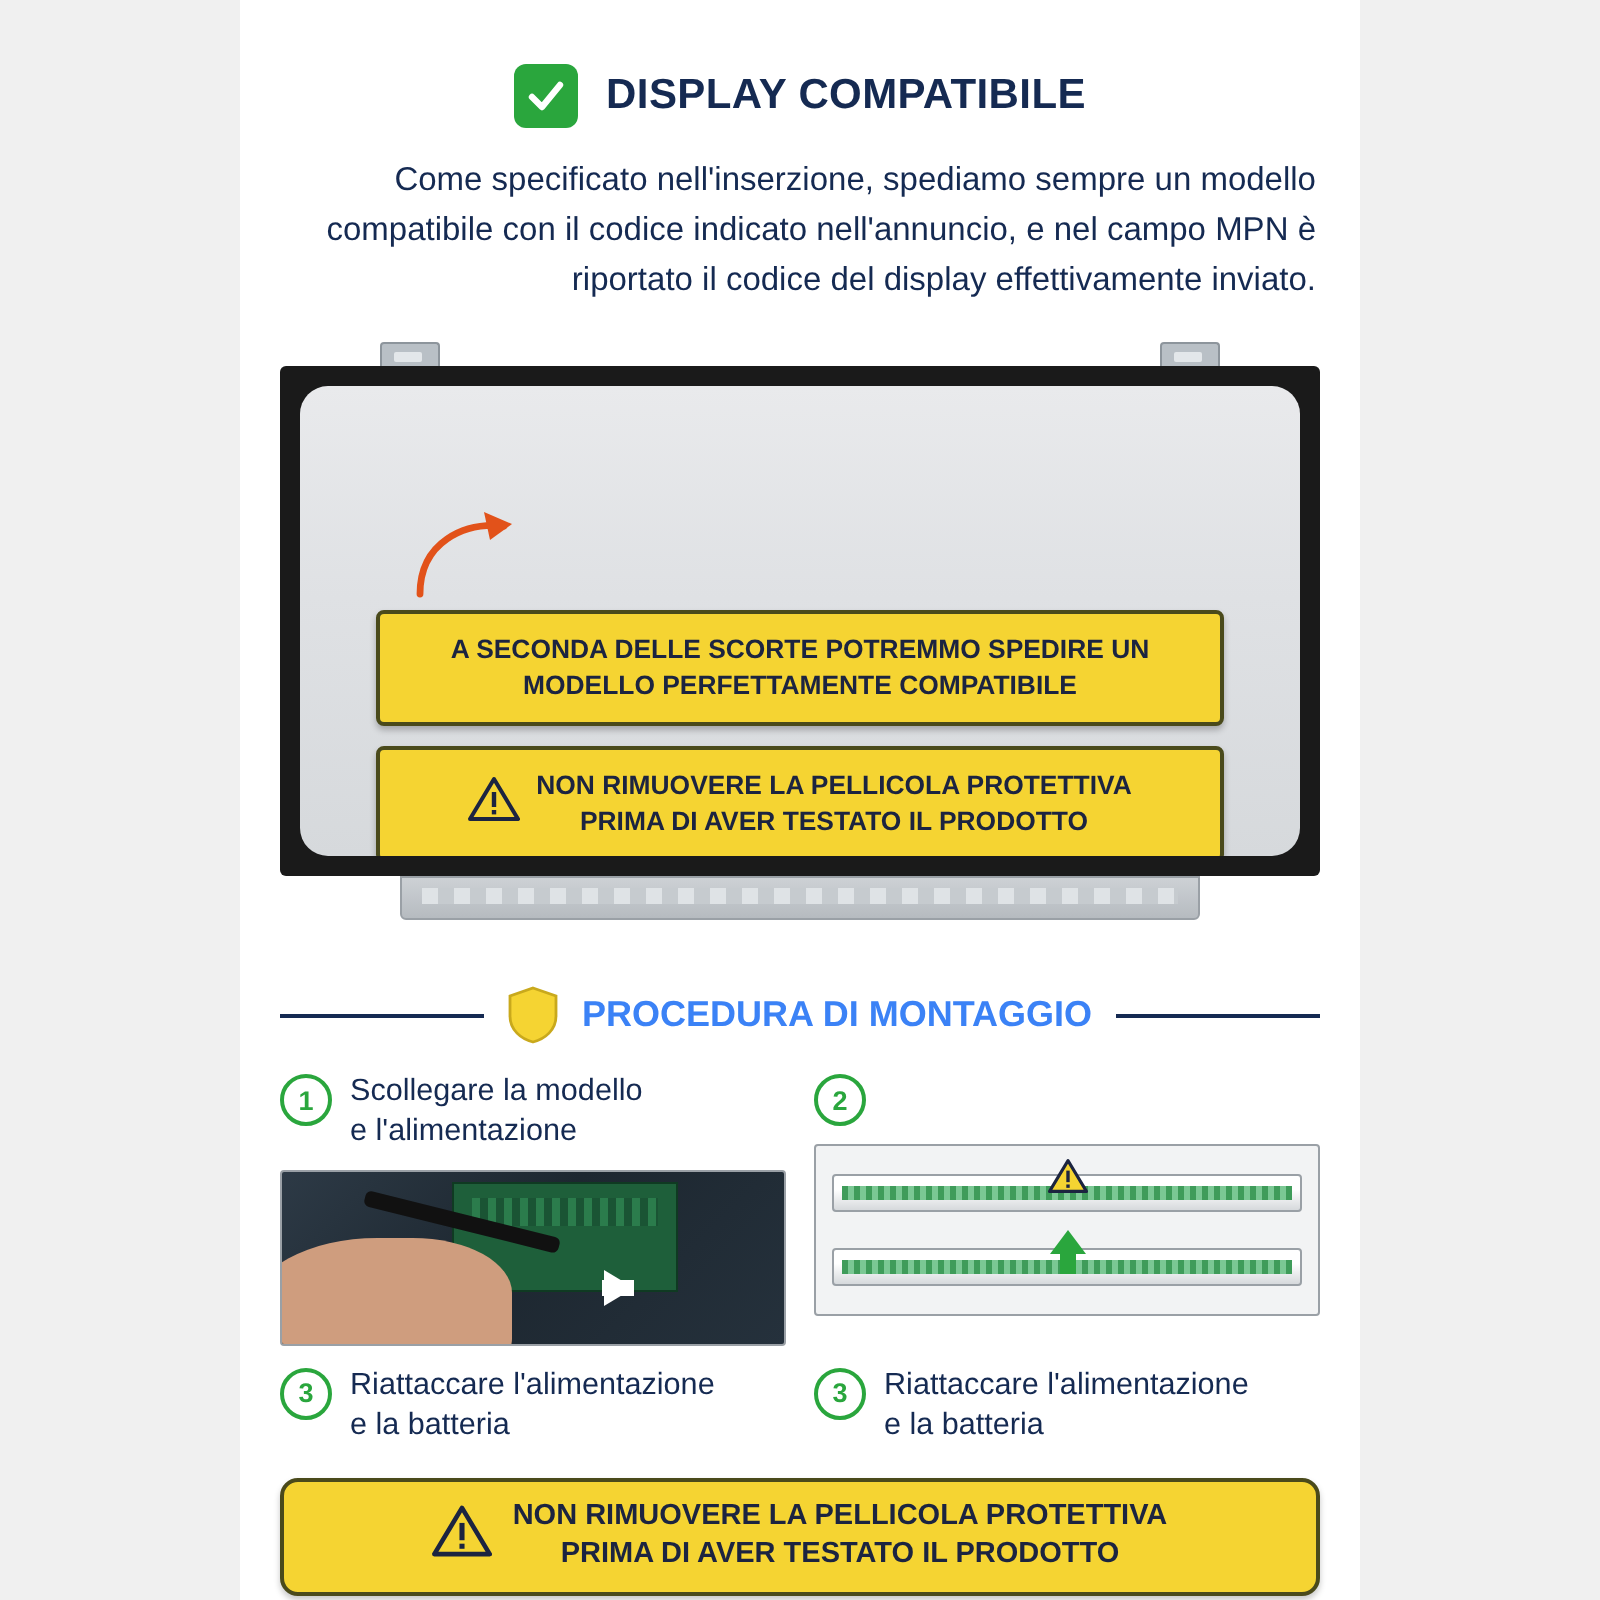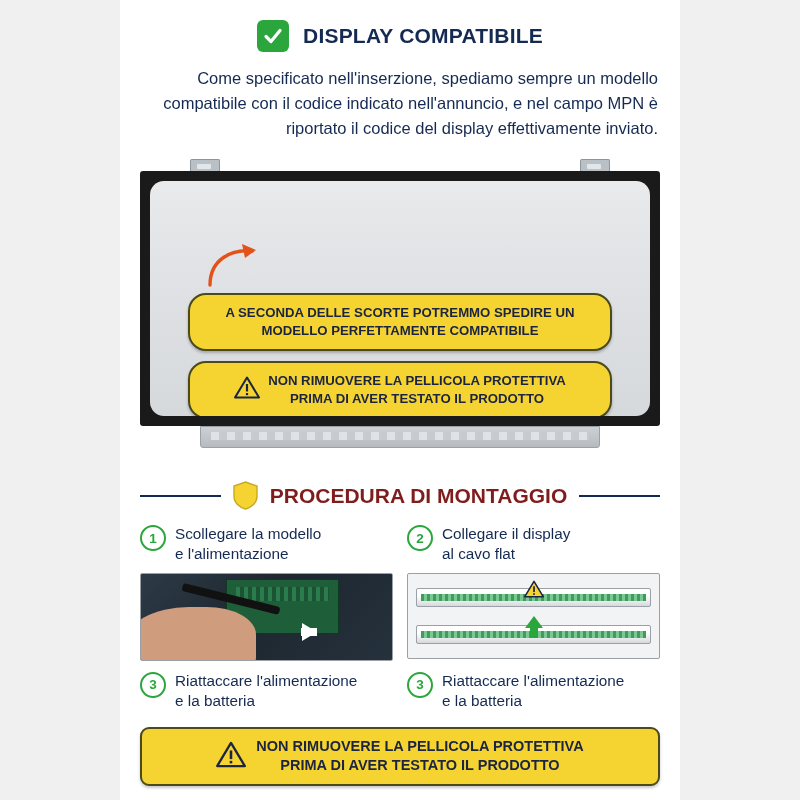--- a/index.html
+++ b/index.html
@@ -40,21 +40,21 @@
     box-sizing: border-box;
     padding: 0;
   }
 
   
   .header-row {
     display: flex;
     align-items: center;
     justify-content: center;
     gap: 14px;
-    padding-top: 20px;
+    padding-top: 32px;
   }
   .check-badge {
     width: 32px;
     height: 32px;
     border-radius: 6px;
     background: #2aa63d;
     display: flex;
     align-items: center;
     justify-content: center;
     flex: none;
@@ -127,21 +127,21 @@
     position: absolute;
     left: 52px;
     top: 60px;
   }
   .yellow-box {
     position: absolute;
     left: 38px;
     right: 38px;
     background: #f5d432;
     border: 2px solid #4a4a1b;
-    border-radius: 18px;
+    border-radius: 4px;
     text-align: center;
     color: #1c2440;
     font-weight: bold;
     font-size: 13.2px;
     line-height: 1.35;
     padding: 9px 8px;
     box-sizing: border-box;
     box-shadow: 0 2px 3px rgba(0,0,0,0.25);
   }
   .yellow-box.one { top: 112px; }
@@ -178,23 +178,23 @@
     flex: 1;
     height: 2px;
     background: #152a52;
   }
   .shield {
     width: 25px;
     height: 29px;
     flex: none;
   }
   .proc-title {
-    font-size: 21px;
+    font-size: 18px;
     font-weight: bold;
-    color: #7f1d1d;
+    color: #3b82f6;
     white-space: nowrap;
   }
 
   .steps {
     display: flex;
     margin: 14px 20px 0 20px;
     gap: 14px;
   }
   .step-col { width: 50%; }
   .step-line {
@@ -450,24 +450,20 @@
           <div class="pcb"></div>
           <div class="hand"></div>
           <div class="tool"></div>
           <div class="white-arrow"></div>
         </div>
       </div>
 
       <div class="step-col">
         <div class="step-line">
           <div class="num">2</div>
-          <div class="step-text">
-            <span>Collegare il display</span><br>
-            <span>al cavo flat</span>
-          </div>
         </div>
         <div class="photo flat">
           <div class="connector"></div>
           <div class="connector"></div>
           <span class="flat-warn">
             <svg width="20" height="18" viewBox="0 0 26 23" aria-hidden="true">
               <path d="M13 1.5 L25 21.5 L1 21.5 Z" fill="#f5d432" stroke="#1c2440" stroke-width="2" stroke-linejoin="round"></path>
               <rect x="11.9" y="8" width="2.2" height="7.5" fill="#1c2440"></rect>
               <rect x="11.9" y="17" width="2.2" height="2.2" fill="#1c2440"></rect>
             </svg>

